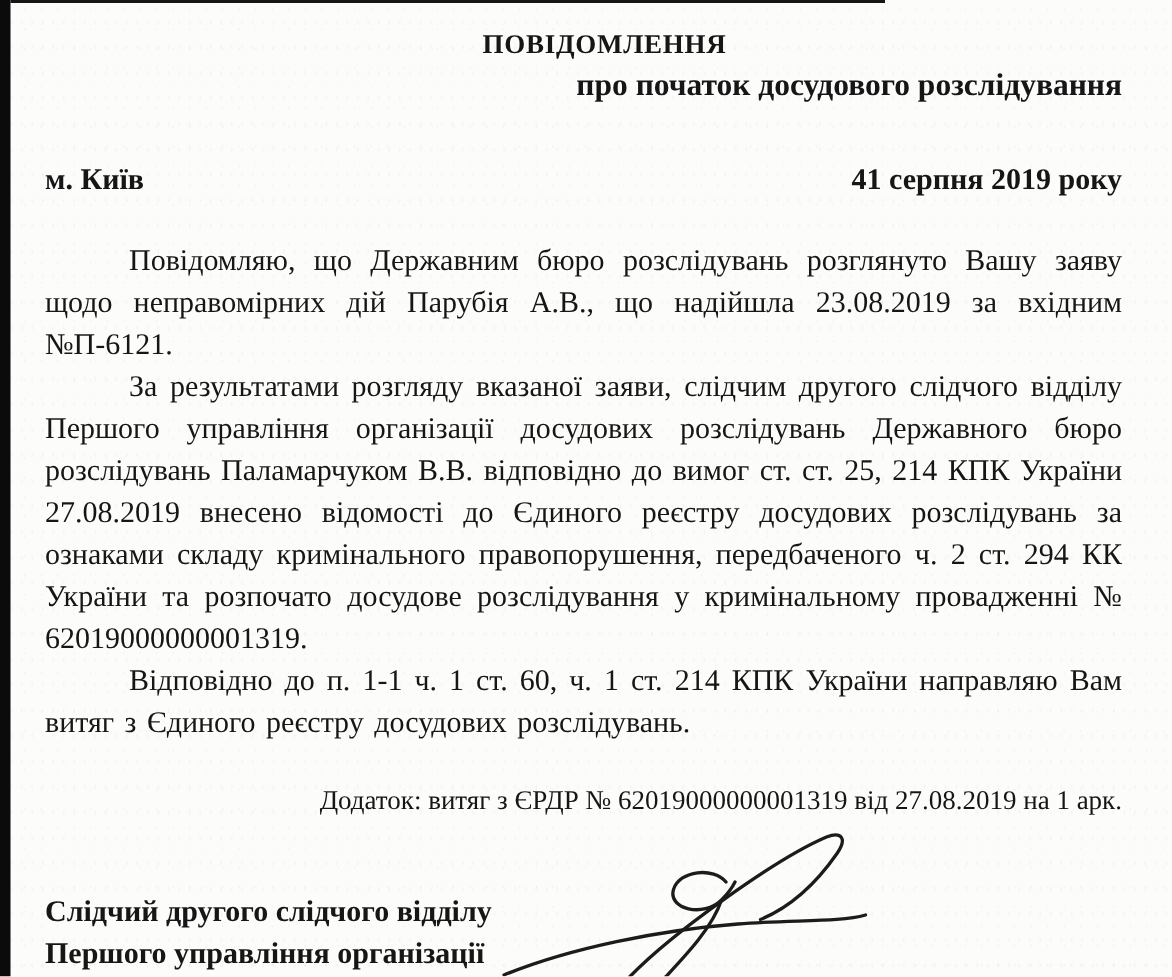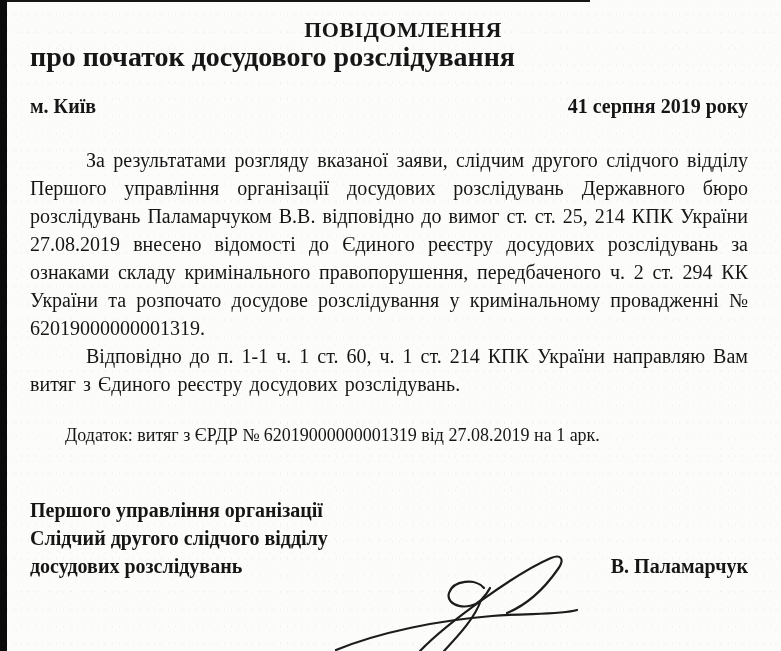--- a/index.html
+++ b/index.html
@@ -24,37 +24,37 @@
     background:#0b0b0b;
   }
   .edge-line-top{
     position:absolute;left:7px;top:0;width:583px;height:2px;
     background:#161616;
   }
   .content{
     position:absolute;left:30px;top:16px;width:718px;
   }
   .title{
-    text-align:center;font-weight:bold;font-size:22px;line-height:27px;margin:0;
+    text-align:center;font-weight:bold;font-size:18px;line-height:27px;margin:0;
     padding-left:28px;letter-spacing:0.5px;
   }
   .subtitle{
-    text-align:left;font-weight:bold;font-size:28px;line-height:27px;margin:0;
+    text-align:right;font-weight:bold;font-size:21px;line-height:27px;margin:0;
   }
   .place-date{
     display:flex;justify-content:space-between;align-items:baseline;
-    font-weight:bold;font-size:20px;margin-top:22px;line-height:28px;
+    font-weight:bold;font-size:20px;margin-top:36px;line-height:28px;
   }
   .body-text{margin-top:26px;}
   .body-text p{
     margin:0;font-size:20px;line-height:28px;text-align:justify;
     text-indent:56px;word-spacing:2px;
   }
   .attachment{
-    margin:26px 0 0 35px;font-size:18px;line-height:22px;
+    margin:26px 0 0 35px;font-size:18px;line-height:22px;text-align:right;
   }
   .signoff{
     display:flex;justify-content:space-between;align-items:flex-end;
     margin-top:50px;font-weight:bold;font-size:20px;line-height:28px;
   }
   .signoff .position p{margin:0;}
   .signoff .name{white-space:nowrap;padding-bottom:0px;}
   .signature-svg{
     position:absolute;left:330px;top:538px;width:320px;height:113px;
     pointer-events:none;
@@ -76,30 +76,31 @@
 
     <h1 class="title">ПОВІДОМЛЕННЯ</h1>
     <h2 class="subtitle">про початок досудового розслідування</h2>
 
     <div class="place-date">
       <span>м. Київ</span>
       <span>41 серпня 2019 року</span>
     </div>
 
     <div class="body-text">
+      <p>Повідомляю, що Державним бюро розслідувань розглянуто Вашу заяву щодо неправомірних дій Парубія А.В., що надійшла 23.08.2019 за вхідним №П-6121.</p>
       <p>За результатами розгляду вказаної заяви, слідчим другого слідчого відділу Першого управління організації досудових розслідувань Державного бюро розслідувань Паламарчуком В.В. відповідно до вимог ст. ст. 25, 214 КПК України 27.08.2019 внесено відомості до Єдиного реєстру досудових розслідувань за ознаками складу кримінального правопорушення, передбаченого ч. 2 ст. 294 КК України та розпочато досудове розслідування у кримінальному провадженні № 62019000000001319.</p>
       <p>Відповідно до п. 1-1 ч. 1 ст. 60, ч. 1 ст. 214 КПК України направляю Вам витяг з Єдиного реєстру досудових розслідувань.</p>
     </div>
 
     <div class="attachment">Додаток: витяг з ЄРДР № 62019000000001319 від 27.08.2019 на 1 арк.</div>
 
     <div class="signoff">
       <div class="position">
+        <p>Слідчий другого слідчого відділу</p>
         <p>Першого управління організації</p>
-        <p>Слідчий другого слідчого відділу</p>
         <p>досудових розслідувань</p>
       </div>
       <div class="name">В. Паламарчук</div>
     </div>
 
   </div>
 
   <svg class="signature-svg" viewBox="0 0 320 113" xmlns="http://www.w3.org/2000/svg">
 
     <path d="M 6,112 C 50,94 110,82 162,78 C 198,75 230,77 247,72"></path>

